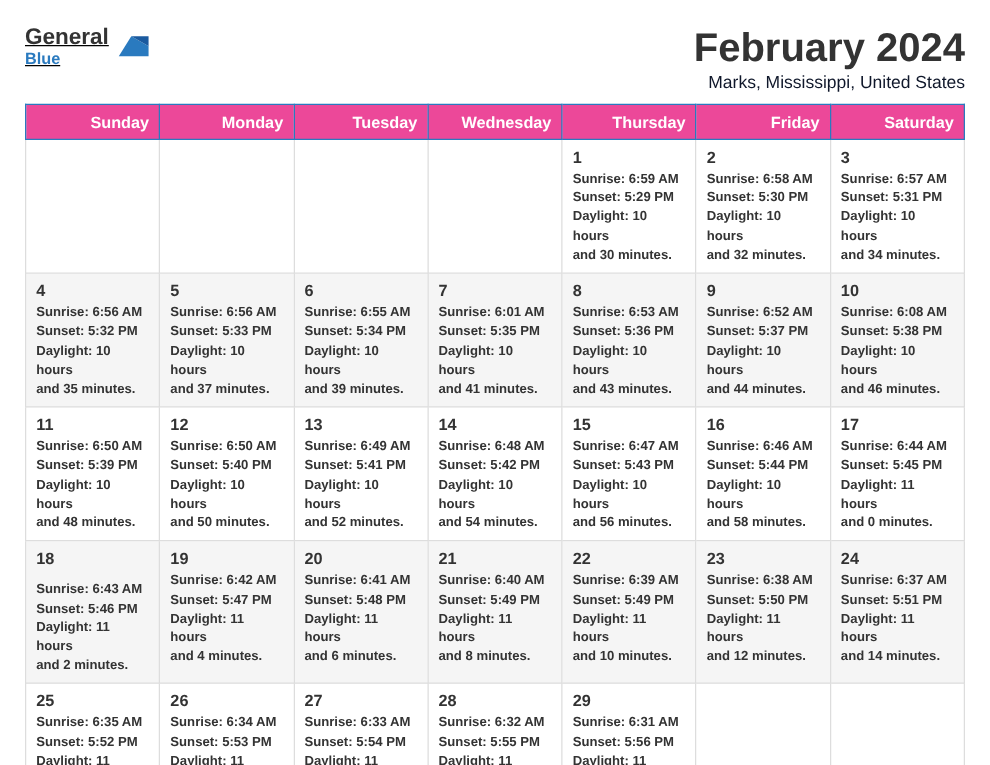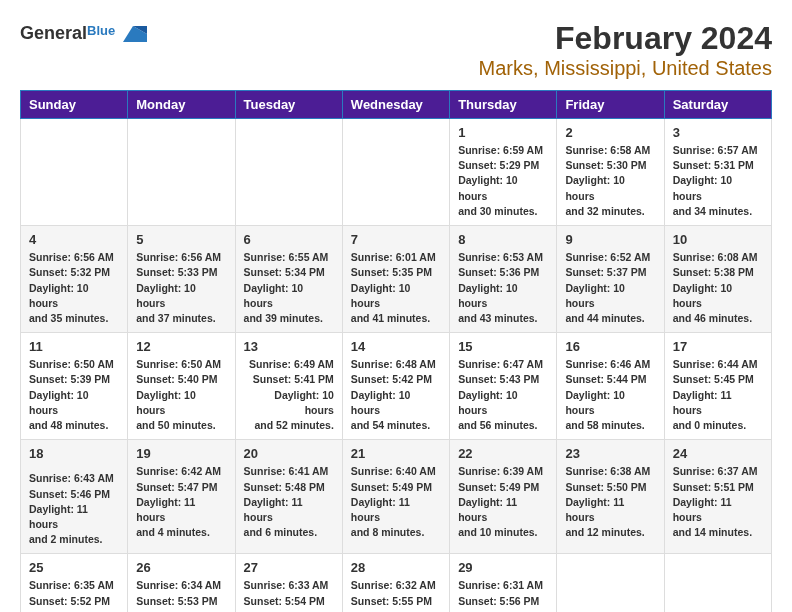--- a/index.html
+++ b/index.html
@@ -15,22 +15,23 @@
       justify-content: space-between;
       align-items: flex-start;
       margin-bottom: 10px;
     }
     .logo {
       display: flex;
       align-items: center;
     }
     .logo-text {
       display: flex;
-      flex-direction: row;
+      flex-direction: column;
       line-height: 1.1;
+      text-decoration: underline;
     }
     .logo-general {
       font-size: 18px;
       font-weight: bold;
       color: #333;
     }
     .logo-blue {
       font-size: 13px;
       font-weight: bold;
       color: #2a7abf;
@@ -42,32 +43,32 @@
     }
     .title-block {
       text-align: right;
     }
     .main-title {
       font-size: 32px;
       font-weight: bold;
       color: #333;
     }
     .subtitle {
-      font-size: 20px;
-      color: #a16207;
+      font-size: 14px;
+      color: #0f172a;
     }
     .calendar {
       width: 100%;
       border-collapse: collapse;
       border: 1px solid #ccc;
     }
     .calendar th {
-      background-color: #4c1d95;
+      background-color: #ec4899;
       color: #fff;
-      text-align: left;
+      text-align: right;
       padding: 6px 8px;
       font-size: 13px;
       border: 1px solid #2a7abf;
     }
     .calendar td {
       vertical-align: top;
       padding: 6px 8px;
       border: 1px solid #ddd;
       font-size: 10.5px;
       color: #333;
@@ -217,21 +218,21 @@
         </td>
         <td>
           <span class="day-number">12</span>
           <div class="day-info" style="white-space: pre-line;">Sunrise: 6:50 AM
 Sunset: 5:40 PM
 Daylight: 10 hours
 and 50 minutes.</div>
         </td>
         <td>
           <span class="day-number">13</span>
-          <div class="day-info" style="white-space: pre-line; text-align: right;">Sunrise: 6:49 AM
+          <div class="day-info" style="white-space: pre-line;">Sunrise: 6:49 AM
 Sunset: 5:41 PM
 Daylight: 10 hours
 and 52 minutes.</div>
         </td>
         <td>
           <span class="day-number">14</span>
           <div class="day-info" style="white-space: pre-line;">Sunrise: 6:48 AM
 Sunset: 5:42 PM
 Daylight: 10 hours
 and 54 minutes.</div>

